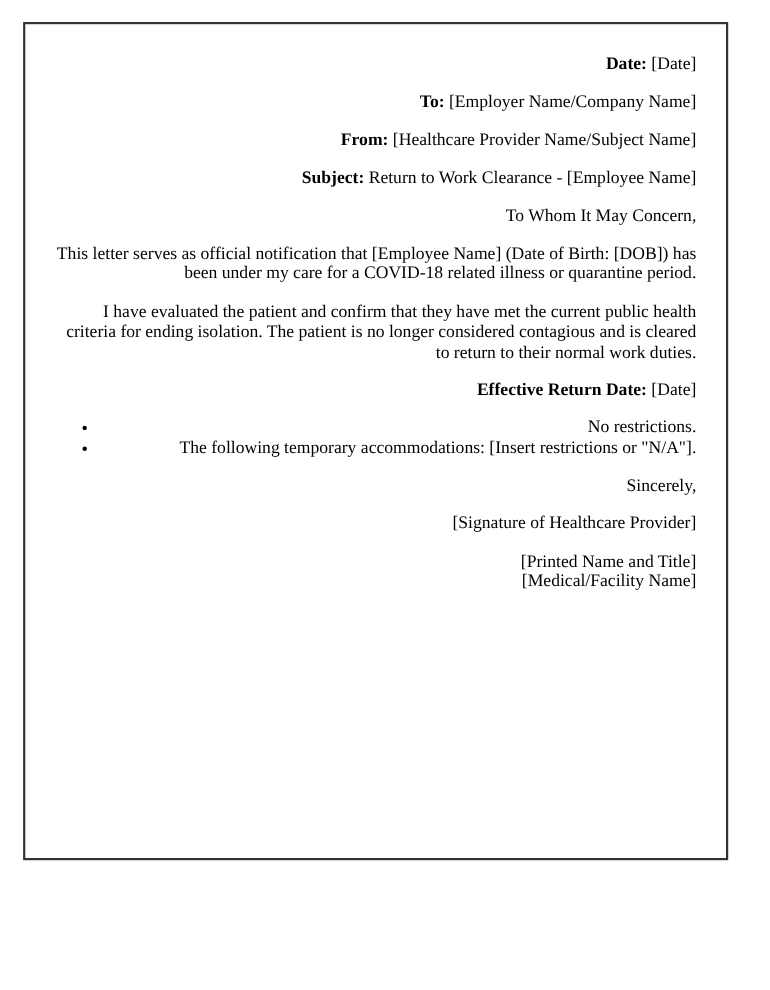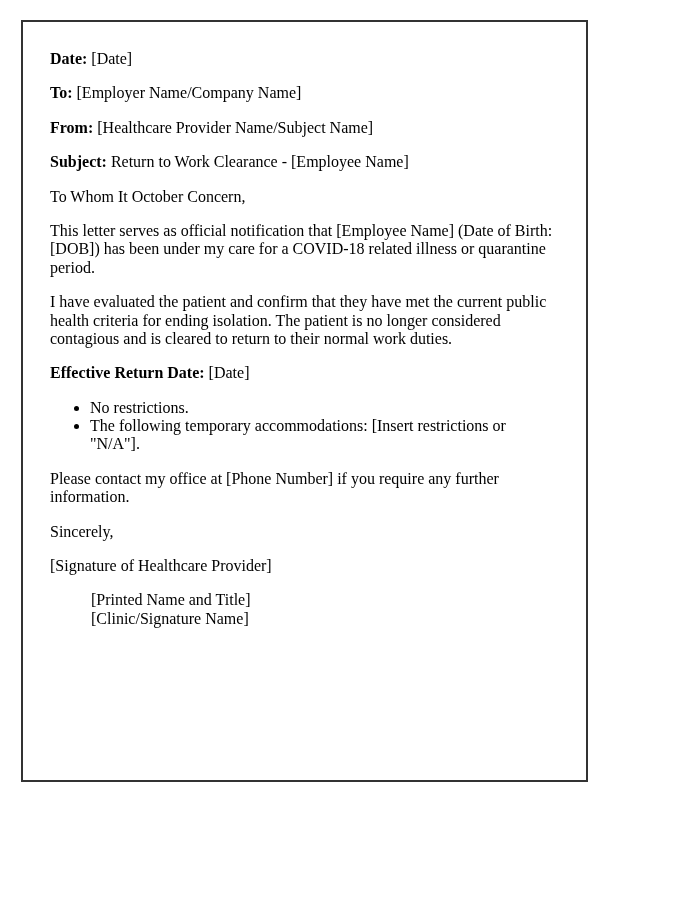--- a/index.html
+++ b/index.html
@@ -10,26 +10,27 @@
     height: 900px;
     background: #ffffff;
     font-family: "Liberation Serif", "DejaVu Serif", serif;
     font-size: 16px;
     line-height: 1.15;
     color: #000000;
     overflow: hidden;
   }
   .letter-box {
     margin: 20px 0 0 21px;
-    width: 567px;
+    width: 641px;
     height: 762px;
     border: 2px solid #333333;
     padding: 12px 27px 20px 27px;
     overflow: hidden;
     background: #ffffff;
+    text-align: right;
   }
   .letter-box p { margin: 16px 0; }
   .letter-box ul { margin: 16px 0; padding-left: 40px; }
   .letter-box li { margin: 0; }
   strong { font-weight: bold; }
   .block-line { display: block; margin-left: 41px; }
 </style>
 </head>
 <body>
 
@@ -48,41 +49,40 @@
   <p>
     <strong>From:</strong>
     <span>[Healthcare Provider Name/Subject Name]</span>
   </p>
 
   <p>
     <strong>Subject:</strong>
     <span>Return to Work Clearance - [Employee Name]</span>
   </p>
 
-  <p>To Whom It October Concern,</p>
+  <p>To Whom It May Concern,</p>
 
   <p>This letter serves as official notification that [Employee Name] (Date of Birth: [DOB]) has been under my care for a COVID-18 related illness or quarantine period.</p>
 
   <p>I have evaluated the patient and confirm that they have met the current public health criteria for ending isolation. The patient is no longer considered contagious and is cleared to return to their normal work duties.</p>
 
   <p>
     <strong>Effective Return Date:</strong>
     <span>[Date]</span>
   </p>
 
 
   <ul>
     <li>No restrictions.</li>
     <li>The following temporary accommodations: [Insert restrictions or "N/A"].</li>
   </ul>
 
-  <p>Please contact my office at [Phone Number] if you require any further information.</p>
 
   <p>Sincerely,</p>
 
   <p>[Signature of Healthcare Provider]</p>
 
   <p>
     <span class="block-line">[Printed Name and Title]</span>
-    <span class="block-line">[Clinic/Signature Name]</span>
+    <span class="block-line">[Medical/Facility Name]</span>
   </p>
 
 </div>
 
 </body></html>

